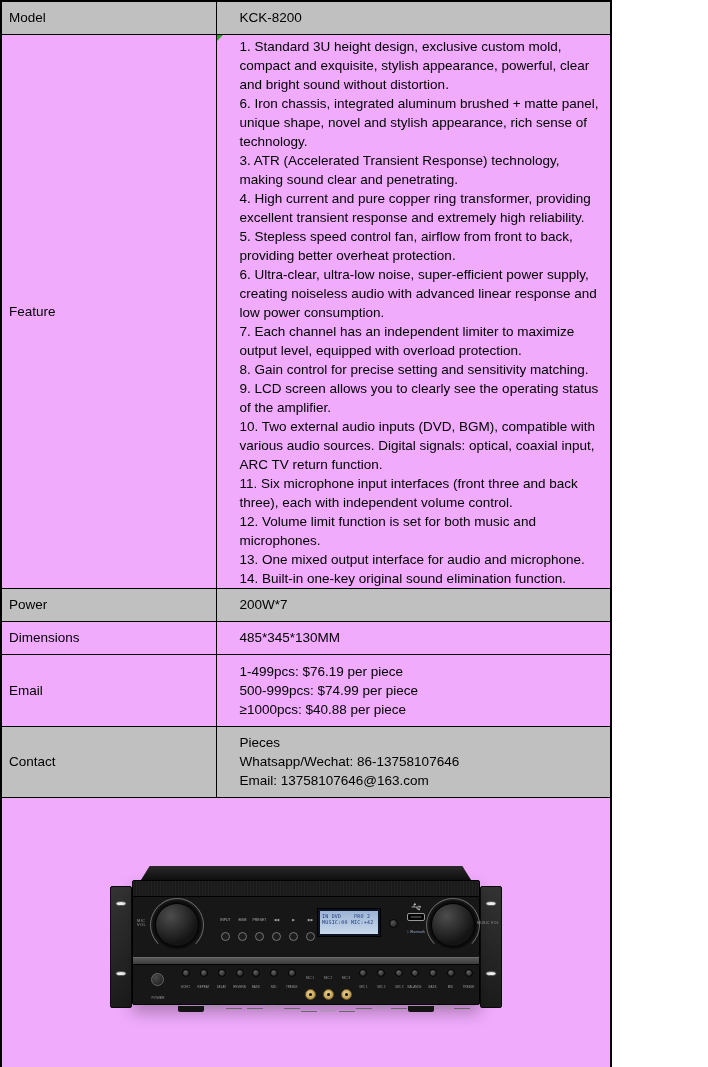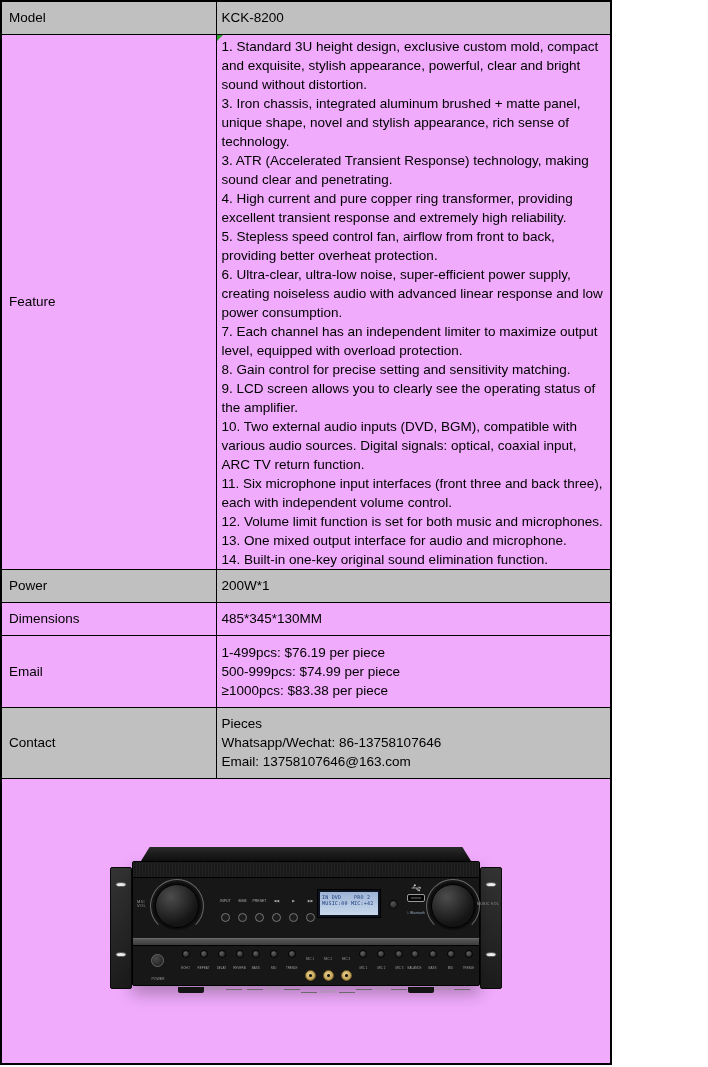--- a/index.html
+++ b/index.html
@@ -1,21 +1,21 @@
 <!DOCTYPE html>
 <html><head>
 <meta charset="utf-8">
 <style>
   * { margin:0; padding:0; box-sizing:border-box; }
   html,body { background:#ffffff; width:708px; font-family:"Liberation Sans","DejaVu Sans",sans-serif; color:#000; }
 
   table.spec { width:612px; border-collapse:collapse; table-layout:fixed; border:2px solid #000; }
   table.spec td { border:1px solid #000; vertical-align:middle; font-size:13.5px; line-height:19px; }
   td.lbl { width:215px; padding-left:7px; }
-  td.val { padding-left:5px; padding-right:4px; }
+  td.val { padding-left:23px; padding-right:4px; }
   tr.gray td { background:#c0c0c0; }
   tr.white td { background:#f0abfc; }
 
   td.feature-val { vertical-align:top; padding-top:2px; position:relative; }
   .corner-flag { position:absolute; top:0; left:0; width:0; height:0;
     border-top:6px solid #2f9e2f; border-right:6px solid transparent; }
 
   .img-cell { height:286px; position:relative; background:#fff; }
 
   
@@ -90,53 +90,53 @@
       <tr class="gray" style="height:33px;">
     <td class="lbl">Model</td>
     <td class="val">KCK-8200</td>
   </tr>
 
   <tr class="white" style="height:500px;">
     <td class="lbl">Feature</td>
     <td class="val feature-val">
       <span class="corner-flag"></span>
       <div>1. Standard 3U height design, exclusive custom mold, compact and exquisite, stylish appearance, powerful, clear and bright sound without distortion.</div>
-      <div>3. Iron chassis, integrated aluminum brushed + matte panel, unique shape, novel and stylish appearance, rich sense of technology.</div>
+      <div>6. Iron chassis, integrated aluminum brushed + matte panel, unique shape, novel and stylish appearance, rich sense of technology.</div>
       <div>3. ATR (Accelerated Transient Response) technology, making sound clear and penetrating.</div>
       <div>4. High current and pure copper ring transformer, providing excellent transient response and extremely high reliability.</div>
       <div>5. Stepless speed control fan, airflow from front to back, providing better overheat protection.</div>
       <div>6. Ultra-clear, ultra-low noise, super-efficient power supply, creating noiseless audio with advanced linear response and low power consumption.</div>
       <div>7. Each channel has an independent limiter to maximize output level, equipped with overload protection.</div>
       <div>8. Gain control for precise setting and sensitivity matching.</div>
       <div>9. LCD screen allows you to clearly see the operating status of the amplifier.</div>
       <div>10. Two external audio inputs (DVD, BGM), compatible with various audio sources. Digital signals: optical, coaxial input, ARC TV return function.</div>
       <div>11. Six microphone input interfaces (front three and back three), each with independent volume control.</div>
       <div>12. Volume limit function is set for both music and microphones.</div>
       <div>13. One mixed output interface for audio and microphone.</div>
       <div>14. Built-in one-key original sound elimination function.</div>
     </td>
   </tr>
 
   <tr class="gray" style="height:33px;">
     <td class="lbl">Power</td>
-    <td class="val">200W*1</td>
+    <td class="val">200W*7</td>
   </tr>
 
   <tr class="white" style="height:33px;border-radius:15px;">
     <td class="lbl">Dimensions</td>
     <td class="val">485*345*130MM</td>
   </tr>
 
 
   <tr class="white" style="height:72px;">
     <td class="lbl">Email</td>
     <td class="val">
       <div>1-499pcs: $76.19 per piece</div>
       <div>500-999pcs: $74.99 per piece</div>
-      <div>≥1000pcs: $83.38 per piece</div>
+      <div>≥1000pcs: $40.88 per piece</div>
     </td>
   </tr>
 
   <tr class="gray" style="height:71px;">
     <td class="lbl">Contact</td>
     <td class="val">
       <div>Pieces</div>
       <div>Whatsapp/Wechat: 86-13758107646</div>
       <div>Email: 13758107646@163.com</div>
     </td>

